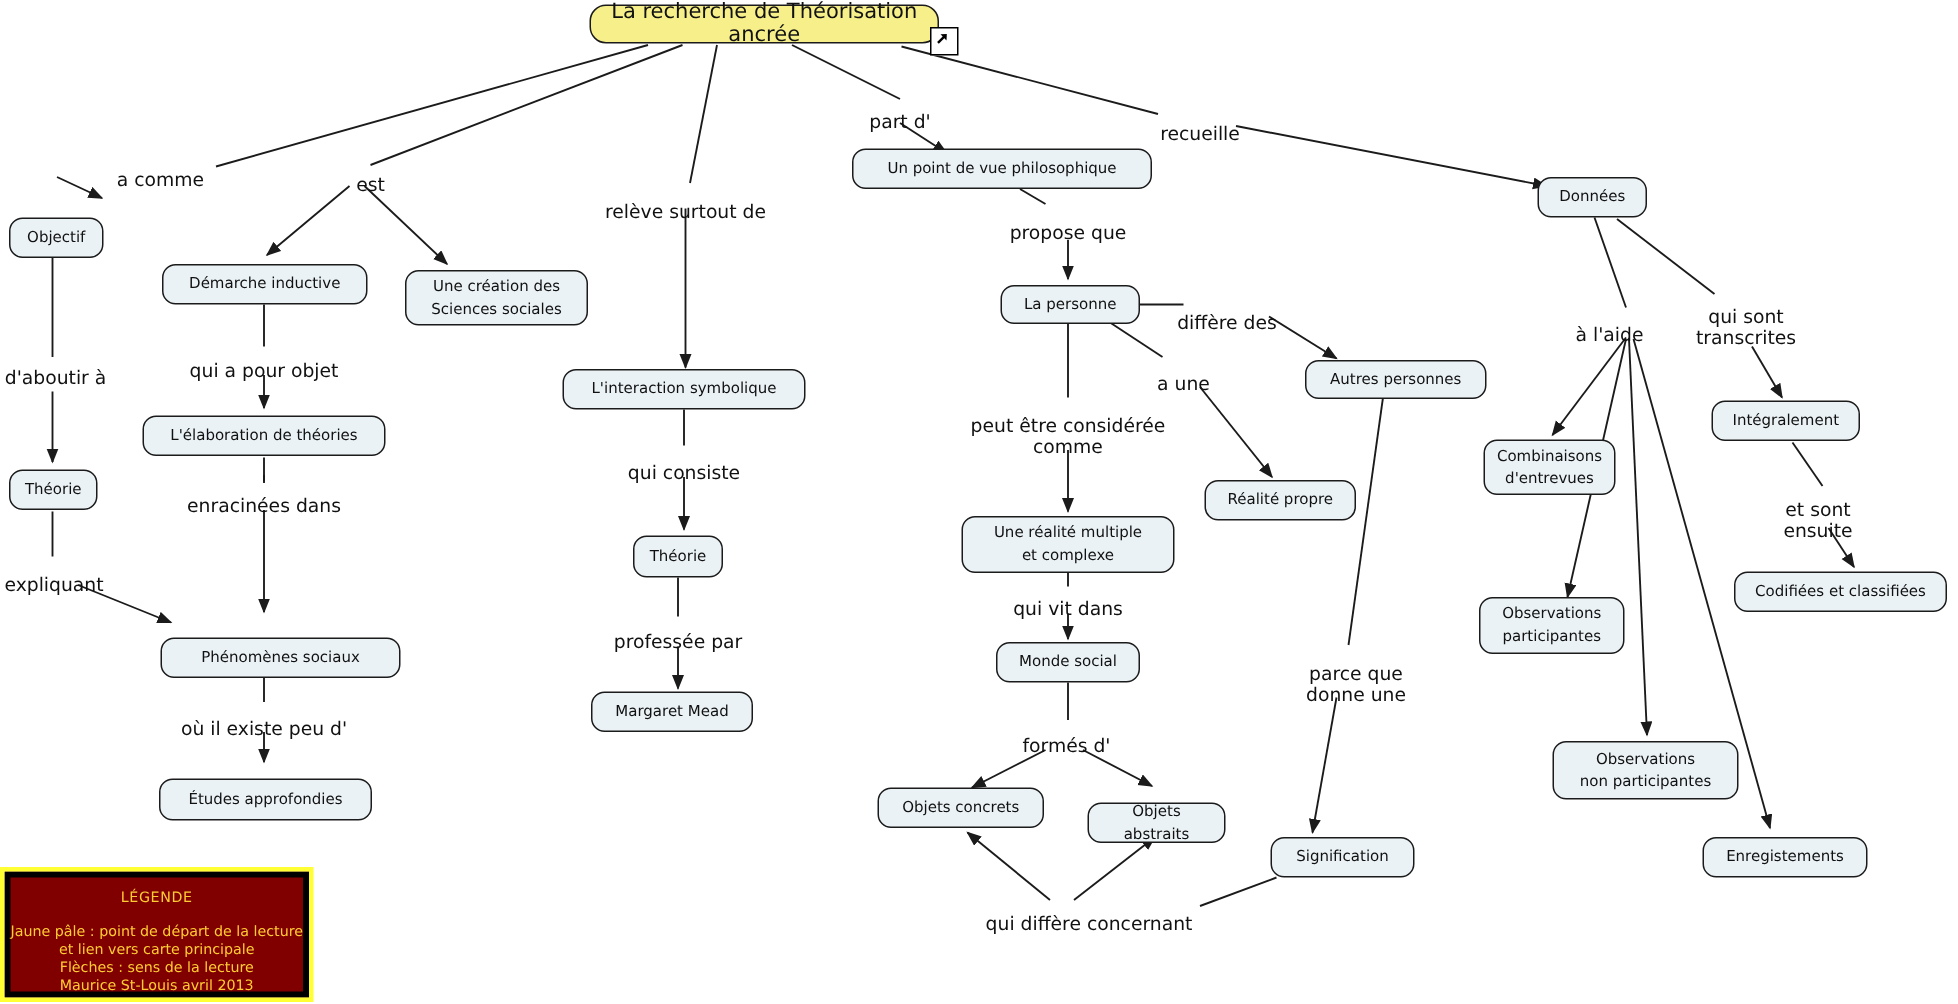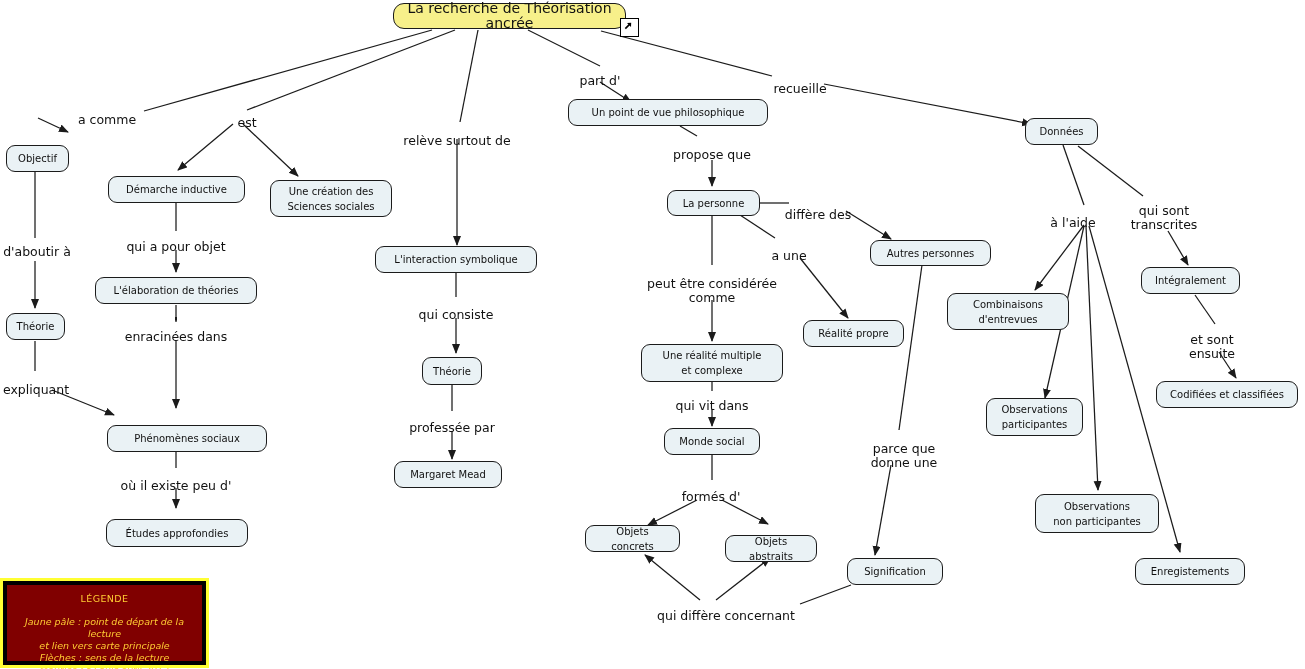--- a/index.html
+++ b/index.html
@@ -82,21 +82,21 @@
     font-size: 9.5px;
     line-height: 12px;
     padding-top: 8px;
   }
   .legend .legend-title {
     font-size: 9.5px;
     letter-spacing: 0.4px;
     margin-bottom: 11px;
     color: #ffcc33;
   }
-  .legend .legend-line { display: block; font-style: italic; }
+  .legend .legend-line { display: block; }
 </style>
 </head>
 <body>
 
 <div id="canvas">
 
   <svg id="edges" viewBox="0 0 1305 669">
     <defs>
       <marker id="ah" markerWidth="9" markerHeight="9" refX="7.2" refY="3.2" orient="auto" markerUnits="strokeWidth">
         <path d="M0,0 L8,3.2 L0,6.4 z" fill="#1b1b1b"></path>
@@ -253,21 +253,21 @@
   </div>
 
   <div class="node" style="left:422px; top:357px; width:60px; height:28px;">
     <span>Théorie</span>
   </div>
 
   <div class="node" style="left:803px; top:320px; width:101px; height:27px;">
     <span>Réalité propre</span>
   </div>
 
-  <div class="node" style="left:947px; top:293px; width:122px; height:37px;">
+  <div class="node" style="left:989px; top:293px; width:88px; height:37px;">
     <span>Combinaisons
 d'entrevues</span>
   </div>
 
   <div class="node" style="left:1156px; top:381px; width:142px; height:27px;">
     <span>Codifiées et classifiées</span>
   </div>
 
   <div class="node" style="left:641px; top:344px; width:142px; height:38px;">
     <span>Une réalité multiple
@@ -289,21 +289,21 @@
 
   <div class="node" style="left:1035px; top:494px; width:124px; height:39px;">
     <span>Observations
 non participantes</span>
   </div>
 
   <div class="node" style="left:106px; top:519px; width:142px; height:28px;">
     <span>Études approfondies</span>
   </div>
 
-  <div class="node" style="left:585px; top:525px; width:95px; height:27px;">
+  <div class="node" style="left:585px; top:525px; width:111px; height:27px;">
     <span>Objets concrets</span>
   </div>
 
   <div class="node" style="left:725px; top:525px; width:92px; height:27px;margin-top:10px;">
     <span>Objets abstraits</span>
   </div>
 
   <div class="node" style="left:847px; top:558px; width:96px; height:27px;">
     <span>Signification</span>
   </div>

